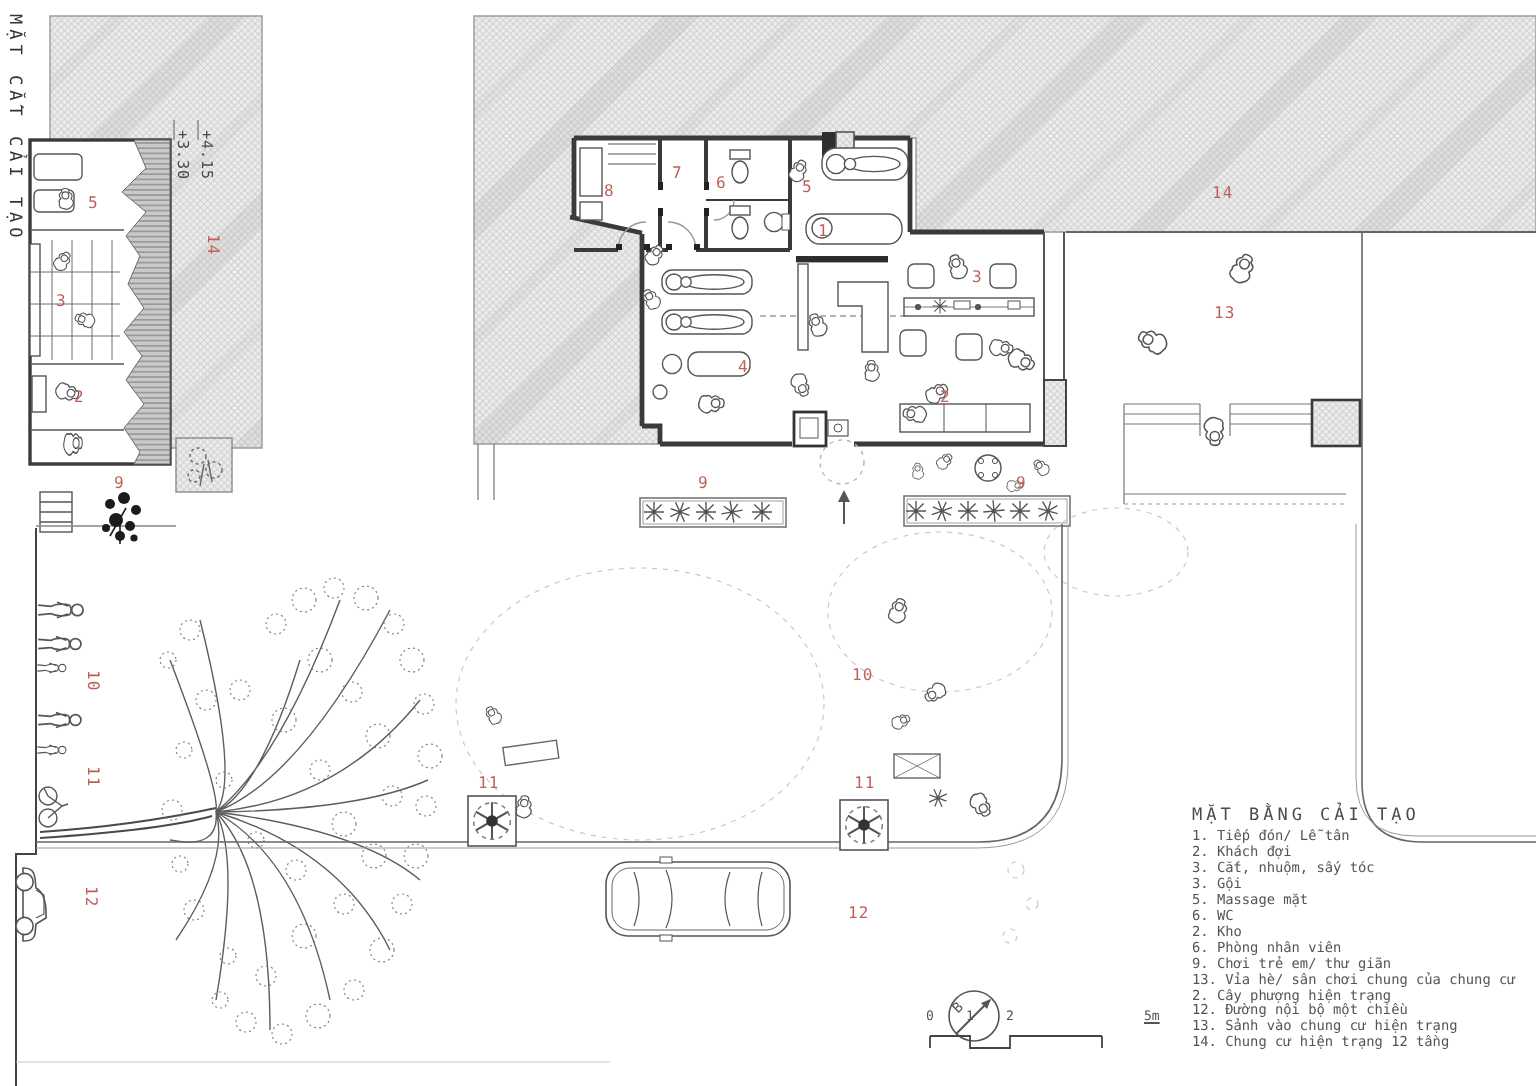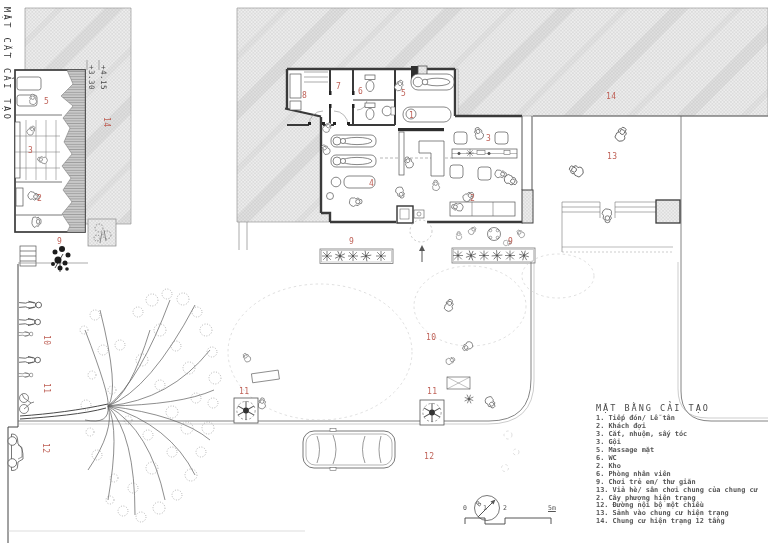--- a/index.html
+++ b/index.html
@@ -6,21 +6,21 @@
   #stage{position:relative;width:768px;height:543px;background:#fff;overflow:hidden;
          font-family:"DejaVu Sans Mono","Liberation Mono",monospace;}
   #stage svg{position:absolute;left:0;top:0;}
   .txt{position:absolute;white-space:pre;}
   .rl{font-size:8px;color:#bf6157;letter-spacing:.5px;}
   .rot{transform:rotate(90deg);transform-origin:0 0;}
   .elev{font-size:7.5px;color:#4a4a4a;letter-spacing:.5px;}
   .vtitle{writing-mode:vertical-rl;font-size:8.5px;letter-spacing:2.5px;color:#333;}
   .legend{position:absolute;left:596px;top:403px;width:170px;}
   .legend .ltitle{font-size:8.5px;letter-spacing:2px;color:#4a4a4a;margin-bottom:2px;}
-  .legend .litem{font-size:6.9px;line-height:7.95px;color:#555;white-space:pre;font-weight:bold;}
+  .legend .litem{font-size:6.9px;line-height:7.95px;color:#555;white-space:pre;}
   .st{font-size:6.5px;color:#555;}
   .nb{font-size:7px;color:#555;transform:rotate(-45deg);}
 </style>
 </head>
 <body>
 
 <div id="stage">
 
 <svg width="768" height="543" viewBox="0 0 768 543">
   <defs>
@@ -431,16 +431,16 @@
   <div class="litem">13. Vỉa hè/ sân chơi chung của chung cư</div>
   <div class="litem">2. Cây phượng hiện trạng</div>
   <div class="litem">12. Đường nội bộ một chiều</div>
   <div class="litem">13. Sảnh vào chung cư hiện trạng</div>
   <div class="litem">14. Chung cư hiện trạng 12 tầng</div>
 </div>
 
 <div class="txt st" style="left:463px;top:504px;">0</div>
 <div class="txt st" style="left:483px;top:504px;">1</div>
 <div class="txt st" style="left:503px;top:504px;">2</div>
-<div class="txt st" style="left:548px;top:504px;text-decoration:underline;">5m</div>
+<div class="txt st" style="left:572px;top:504px;text-decoration:underline;">5m</div>
 <div class="txt nb" style="left:477px;top:500px;">B</div>
 
 </div>
 
 </body></html>

